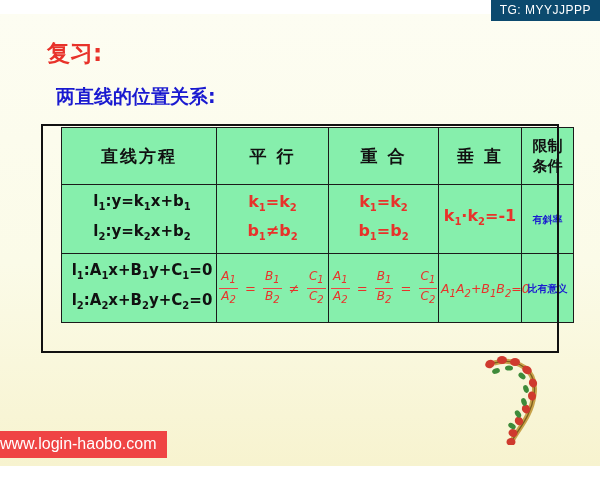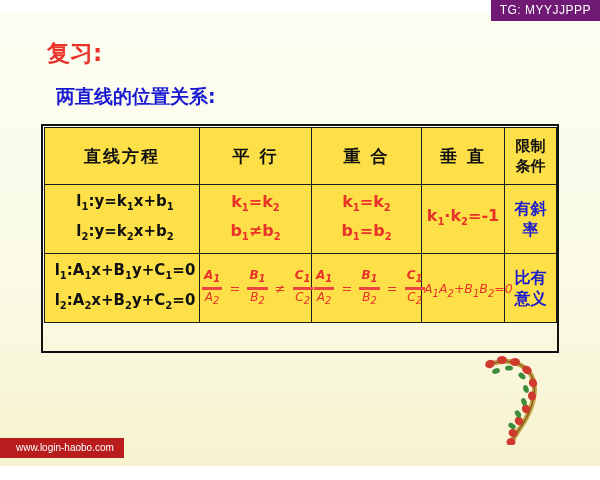--- a/index.html
+++ b/index.html
@@ -12,36 +12,36 @@
   }
   .slide{
     position:absolute;
     left:0;top:14px;
     width:600px;height:452px;
     background:linear-gradient(180deg,#fdfdf2 0%,#fbfbe8 55%,#f7f3cf 100%);
   }
   .watermark{
     position:absolute;
     right:0;top:0;
-    background:#701a75;
+    background:#0c4a6e;
     color:#ffffff;
     font-size:12px;
     font-family:"Liberation Sans",sans-serif;
     padding:3px 9px 4px 9px;
     letter-spacing:0.5px;
     z-index:20;
   }
   .urlbar{
     position:absolute;
     left:0;bottom:22px;
-    background:#b91c1c;
+    background:#ef4444;
     color:#ffffff;
-    font-size:10px;
+    font-size:16px;
     font-family:"Liberation Sans",sans-serif;
-    padding:4px 10px 5px 16px;
+    padding:4px 10px 5px 0;
     z-index:20;
   }
   .title-fuxi{
     position:absolute;
     left:47px;top:38px;
     color:#e8322a;
     font-size:23px;
     font-weight:bold;
     font-family:"DejaVu Sans",sans-serif;
   }
@@ -49,24 +49,24 @@
     position:absolute;
     left:56px;top:84px;
     color:#1a1ad0;
     font-size:19px;
     font-weight:bold;
     font-family:"DejaVu Sans",sans-serif;
     text-align:right;
   }
   table.maintable{
     position:absolute;
-    left:44px;top:127px;
+    left:61px;top:127px;
     width:512px;
     border-collapse:collapse;
-    background:#fde047;
+    background:#86efac;
     table-layout:fixed;
   }
   table.maintable td{
     border:1px solid #1b1b1b;
     text-align:center;
     vertical-align:middle;
     padding:4px 2px;
   }
   .outer{
     position:absolute;
@@ -94,35 +94,35 @@
   }
   .red{
     color:#e8322a;
     font-weight:bold;
     font-size:16px;
     line-height:23px;
   }
   .blue{
     color:#1a1ad0;
     font-weight:bold;
-    font-size:16px;
+    font-size:10px;
     line-height:21px;
     margin-left:20px;
   }
   sub{font-size:10px;}
   .frac{
     display:inline-block;
     vertical-align:middle;
     text-align:center;
     font-style:italic;
     font-size:12px;
     line-height:12px;
     color:#e8322a;
   }
-  .frac .num{display:block;border-bottom:3px solid #ef4444;padding:0 2px 1px 2px;font-weight:bold;}
+  .frac .num{display:block;border-bottom:1px solid #ef4444;padding:0 2px 1px 2px;}
   .frac .den{display:block;padding:1px 2px 0 2px;}
   .fracrow{white-space:nowrap;font-size:13px;color:#e8322a;font-weight:normal;}
   .fracrow .op{display:inline-block;vertical-align:middle;padding:0 3px;font-style:normal;}
   .perpline{font-size:12.5px;color:#e8322a;white-space:nowrap;font-style:italic;}
   .plant{
     position:absolute;
     left:476px;top:355px;
     width:70px;height:90px;
   }
 </style>

